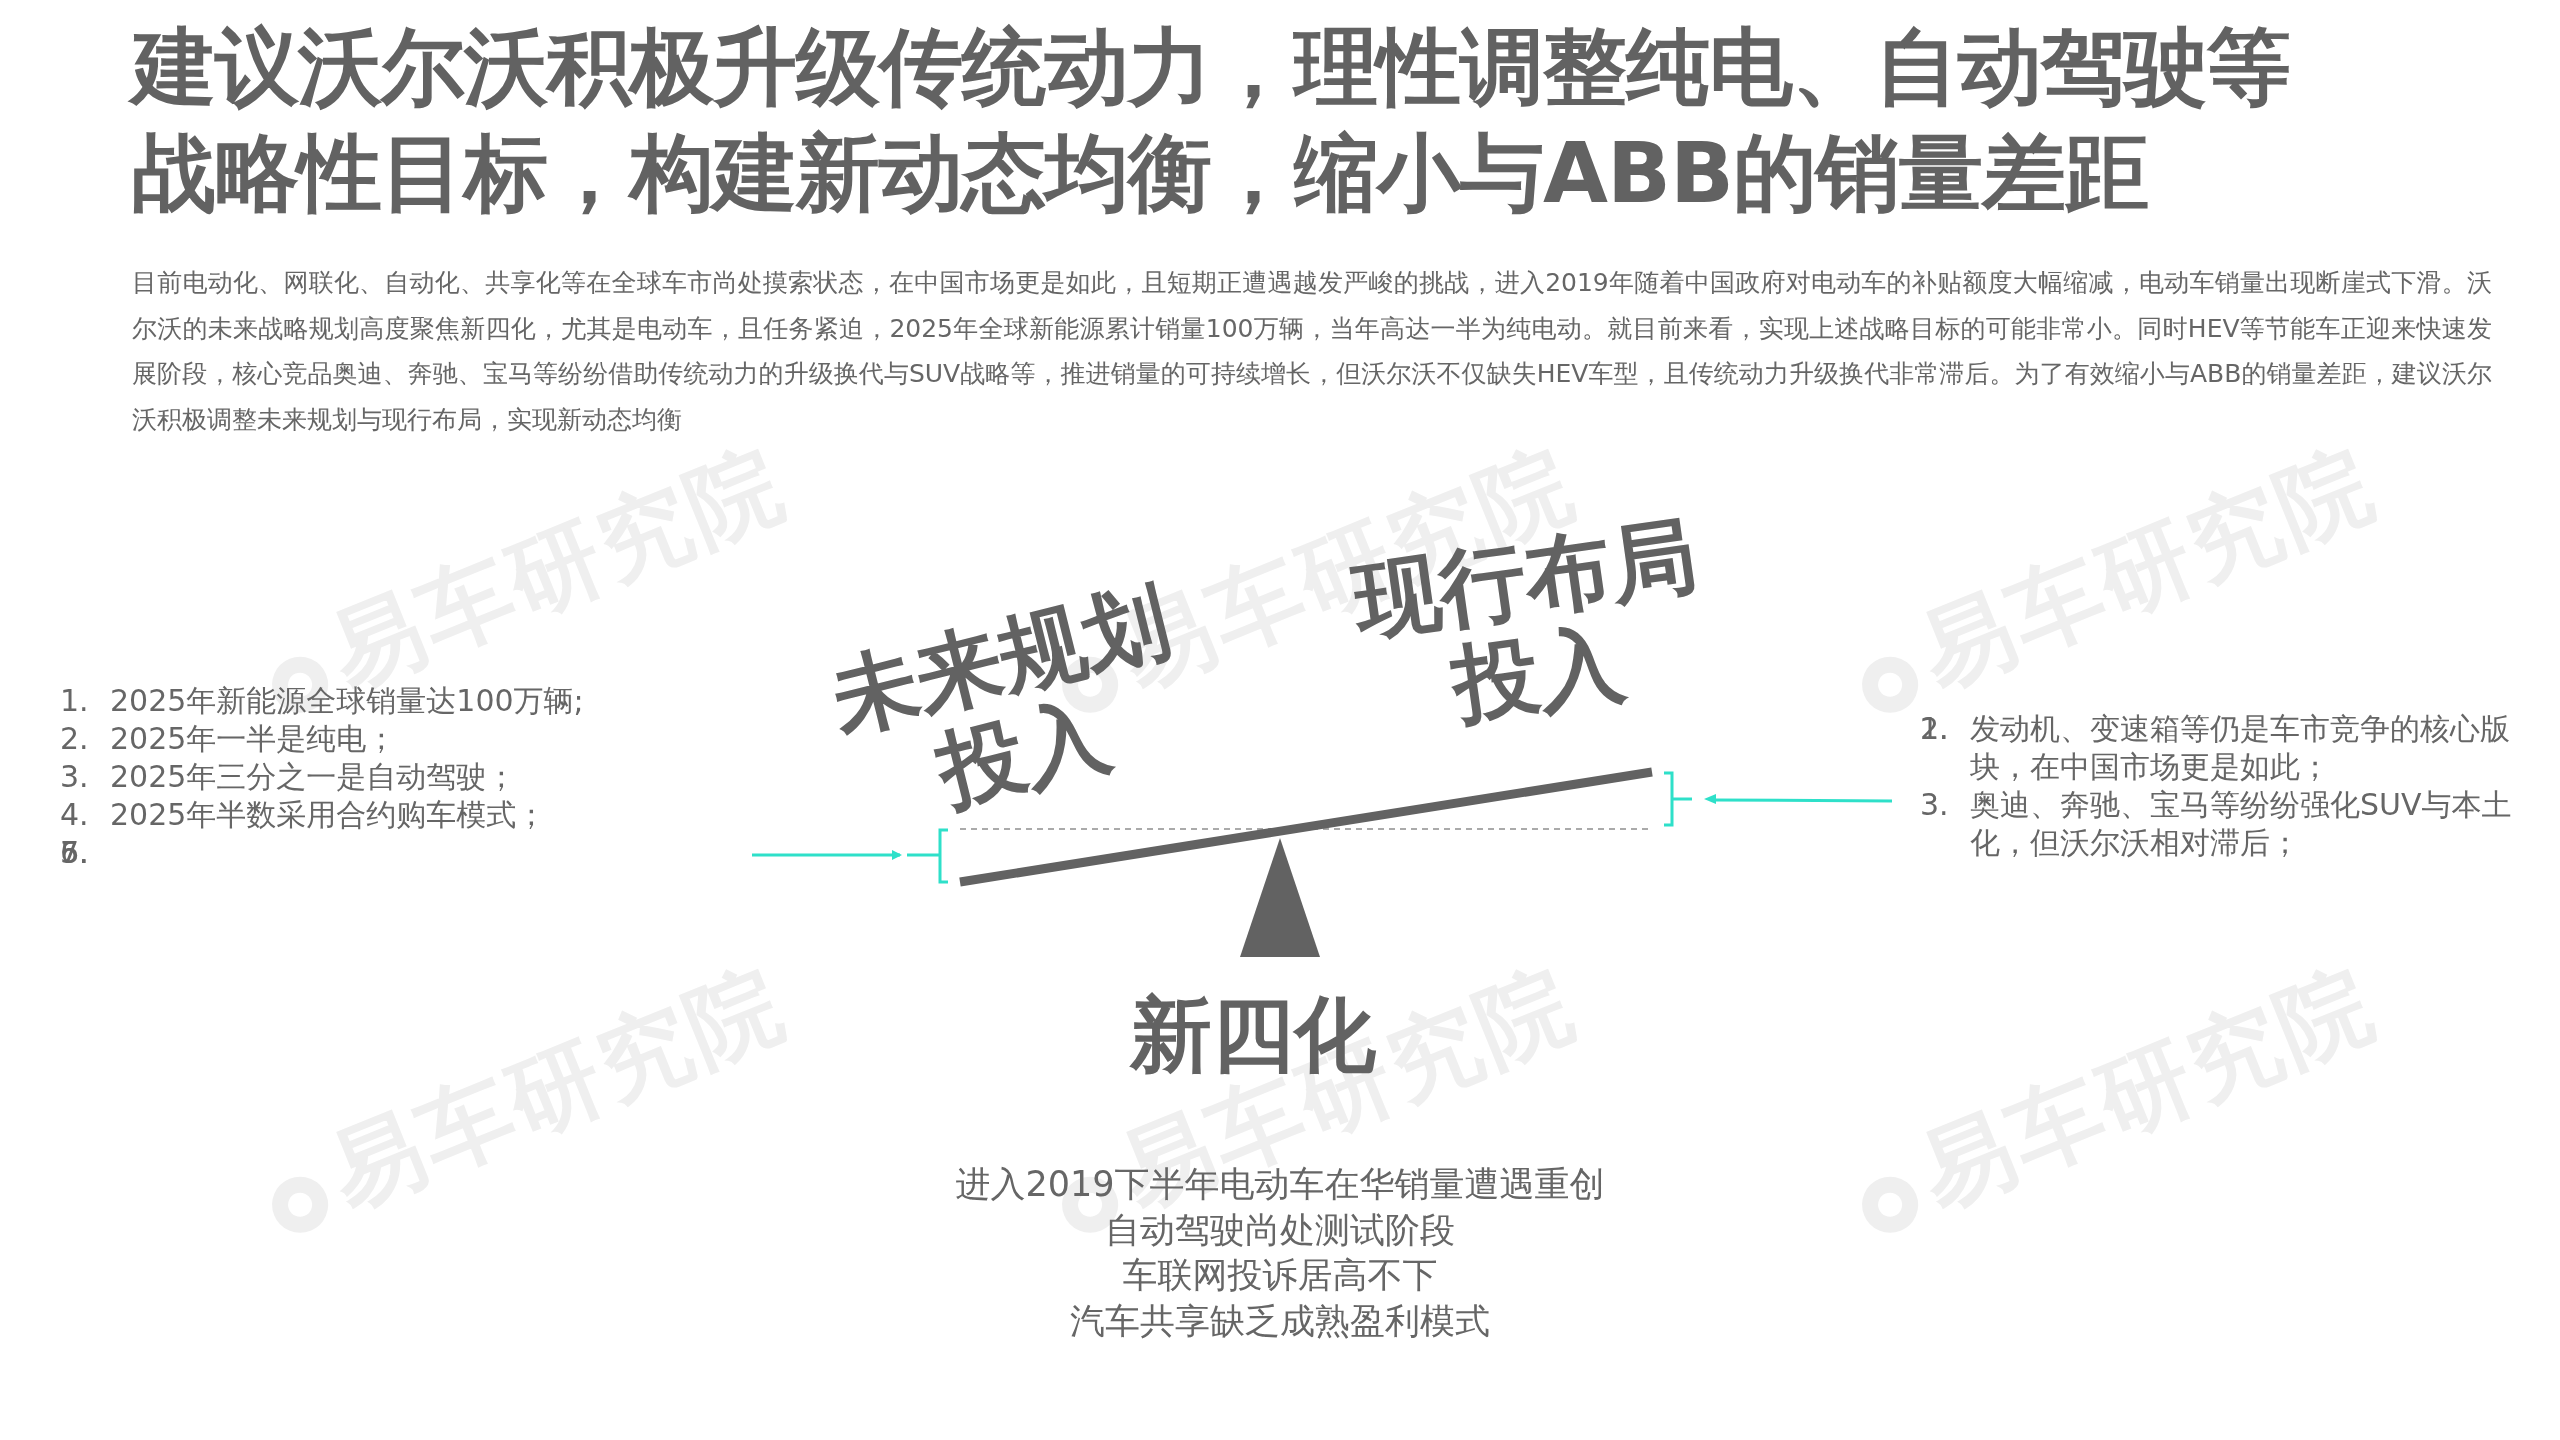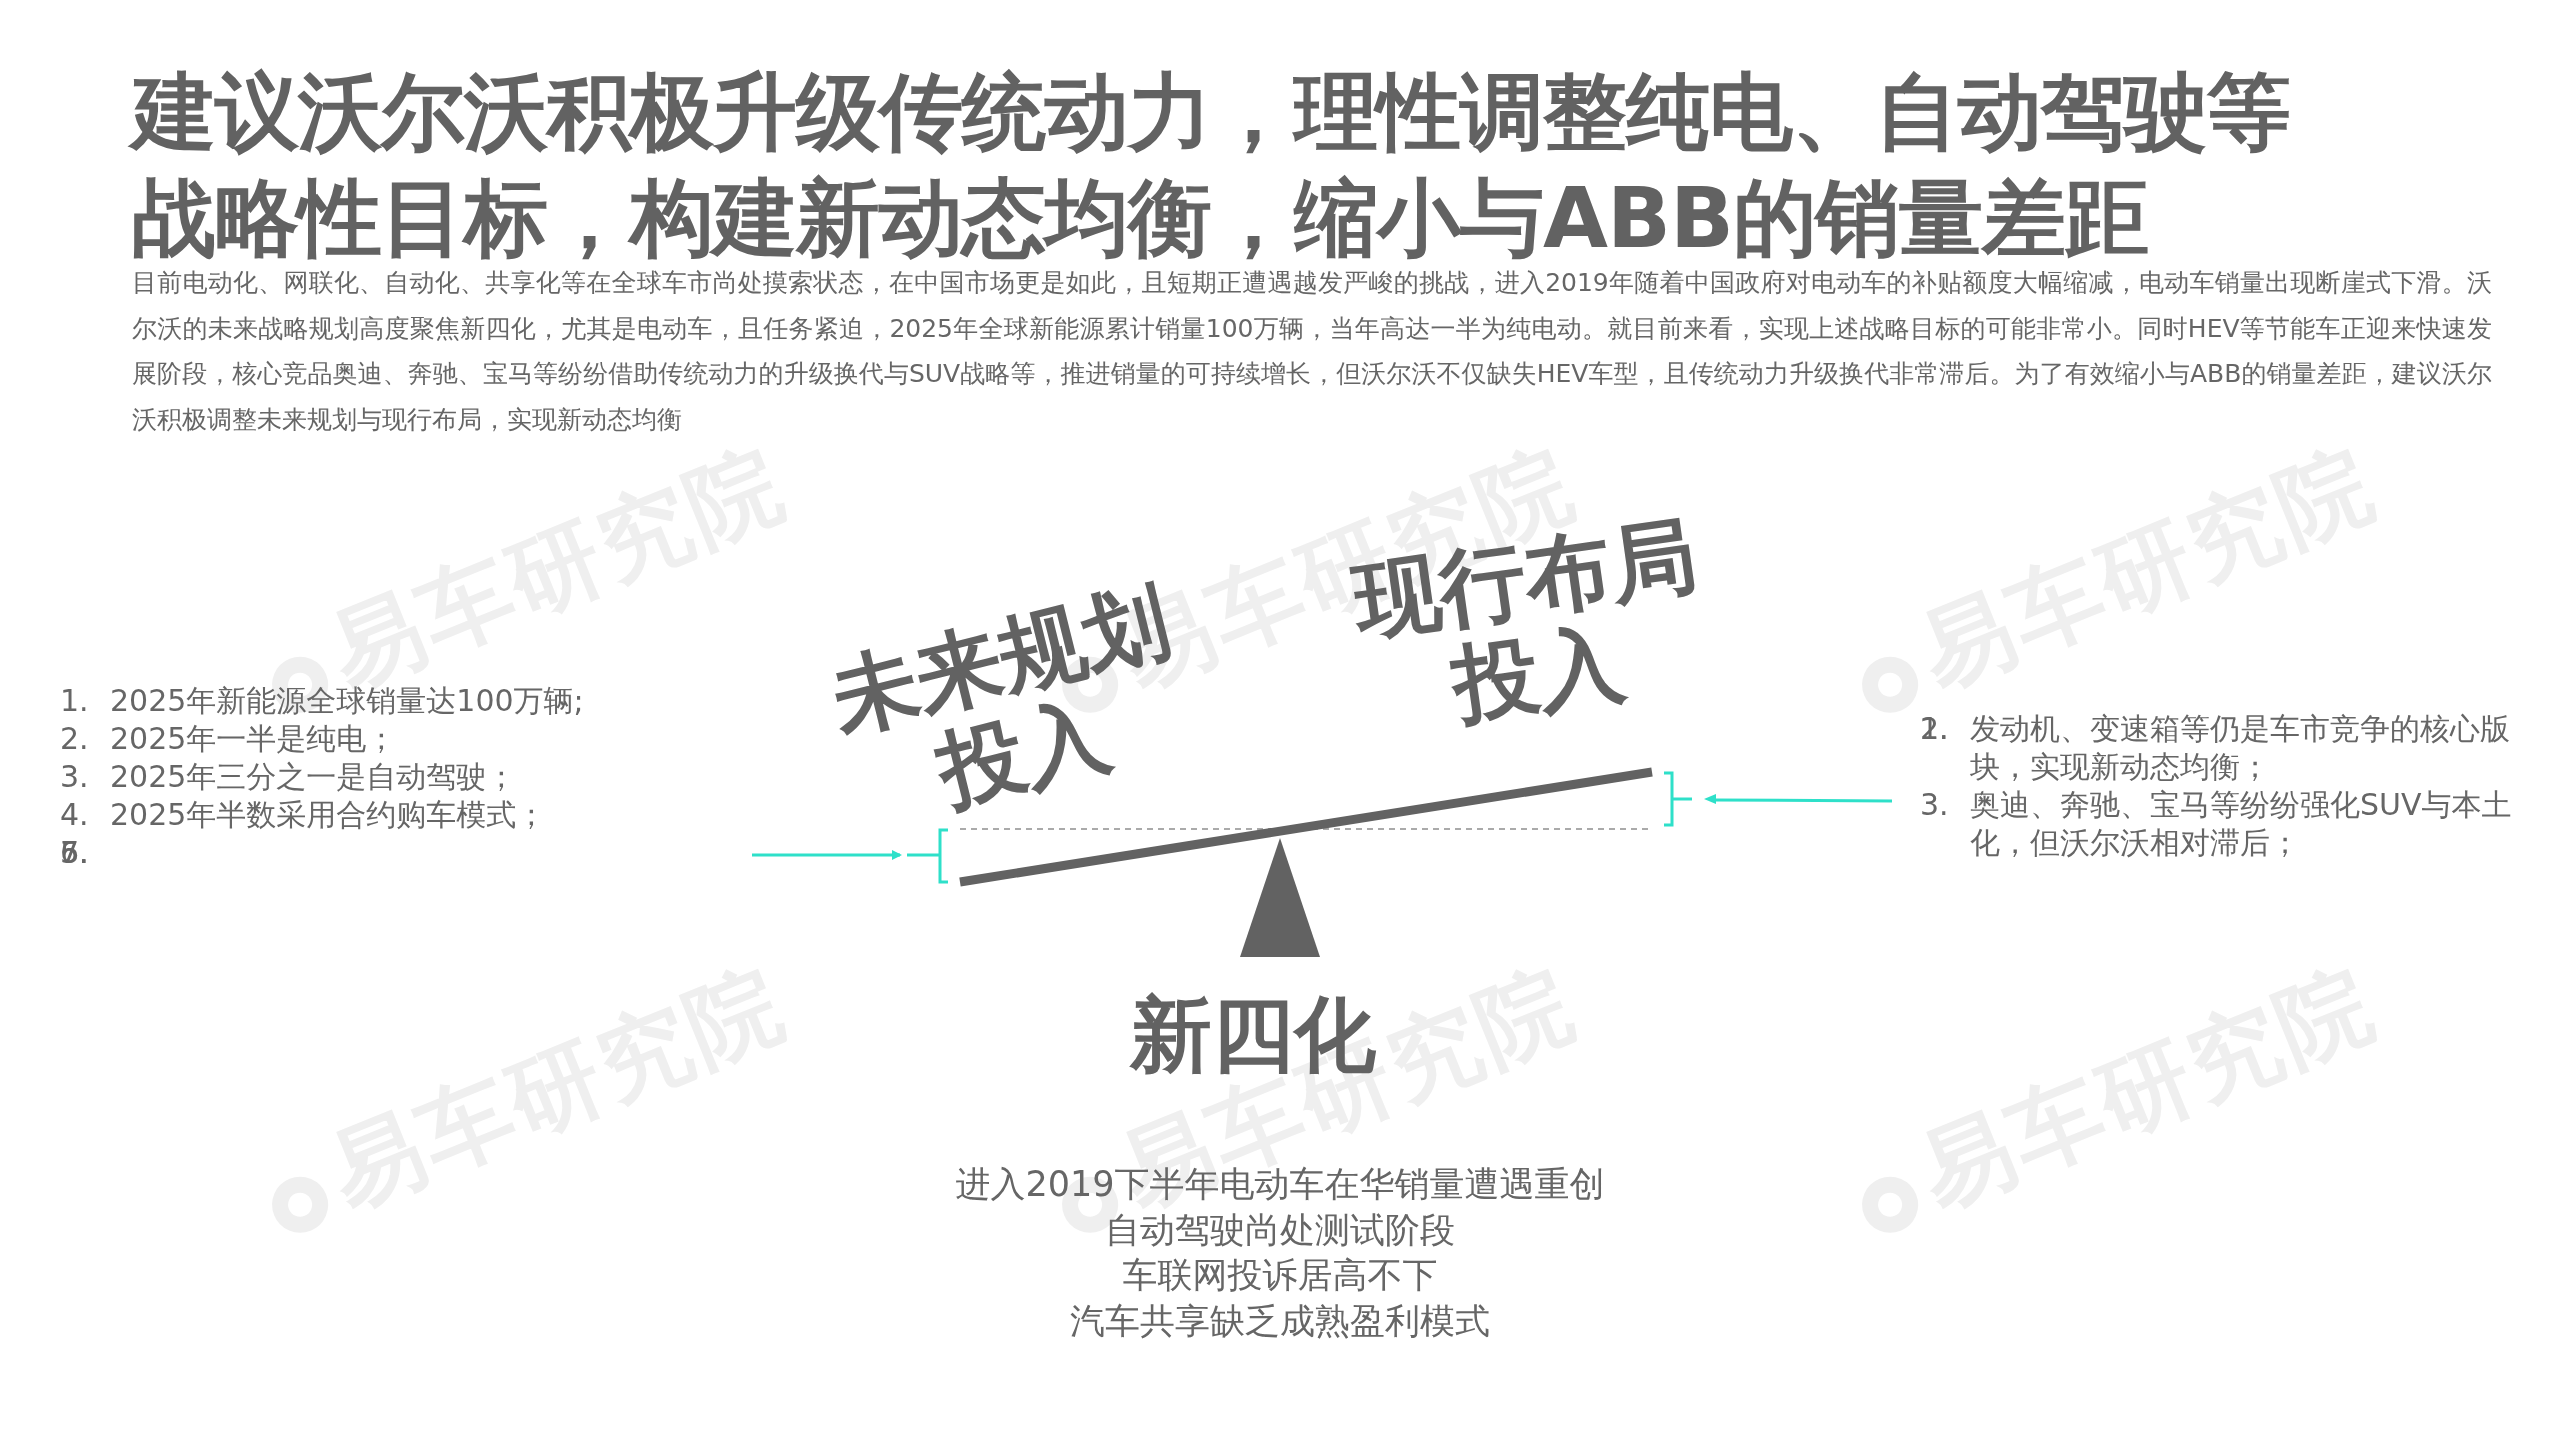--- a/index.html
+++ b/index.html
@@ -13,21 +13,21 @@
     transform: rotate(-22deg); white-space: nowrap; letter-spacing: 4px;
     user-select: none; z-index: 0;
   }
   .watermark .wm-logo {
     display: inline-block; width: 56px; height: 56px; border: 16px solid #efefef;
     border-radius: 50%; box-sizing: border-box; margin-right: 14px; vertical-align: -8px;
   }
   .title {
     position: absolute; left: 132px; top: 14px; width: 2380px;
     font-size: 84px; line-height: 106px; font-weight: bold; color: #626262;
-    letter-spacing: -1px; z-index: 2; margin-top: 45px;
+    letter-spacing: -1px; z-index: 2;
   }
   .title div { white-space: nowrap; }
   .intro {
     position: absolute; left: 132px; top: 260px; width: 2360px;
     font-size: 25px; line-height: 45.5px; color: #666666; z-index: 2;
     text-align: justify;
   }
   .list {
     position: absolute; margin: 0; padding: 0; list-style: none;
     font-size: 30px; line-height: 38px; color: #666666; z-index: 2;
@@ -106,21 +106,21 @@
   <li><span class="num">2.</span><span>2025年一半是纯电；</span></li>
   <li><span class="num">3.</span><span>2025年三分之一是自动驾驶；</span></li>
   <li><span class="num">4.</span><span>2025年半数采用合约购车模式；</span></li>
   <li><span class="num">5.</span></li>
   <li><span class="num">6.</span></li>
   <li><span class="num">7.</span></li>
 </ol>
 
 <ol class="list list-right">
   <li><span class="num">1.</span></li>
-  <li><span class="num">2.</span><span>发动机、变速箱等仍是车市竞争的核心版块，实现新动态均衡；</span></li>
+  <li><span class="num">2.</span><span>发动机、变速箱等仍是车市竞争的核心版块，在中国市场更是如此；</span></li>
   <li><span class="num">3.</span><span>奥迪、奔驰、宝马等纷纷强化SUV与本土化，但沃尔沃相对滞后；</span></li>
 </ol>
 
 <div class="center-title">新四化</div>
 
 <div class="center-notes">
   <div>进入2019下半年电动车在华销量遭遇重创</div>
   <div>自动驾驶尚处测试阶段</div>
   <div>车联网投诉居高不下</div>
   <div>汽车共享缺乏成熟盈利模式</div>

